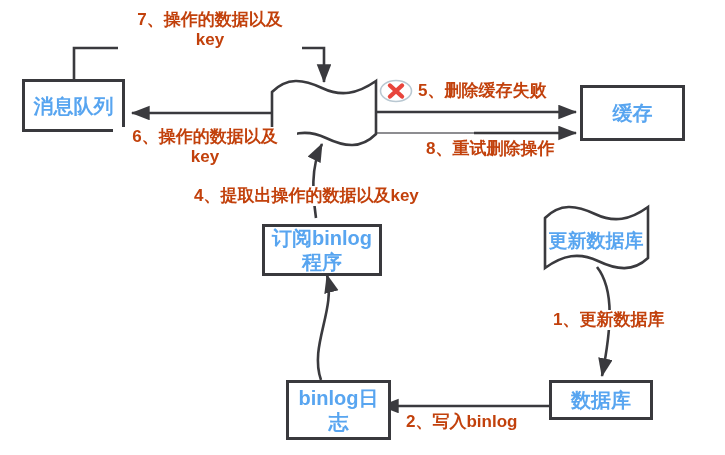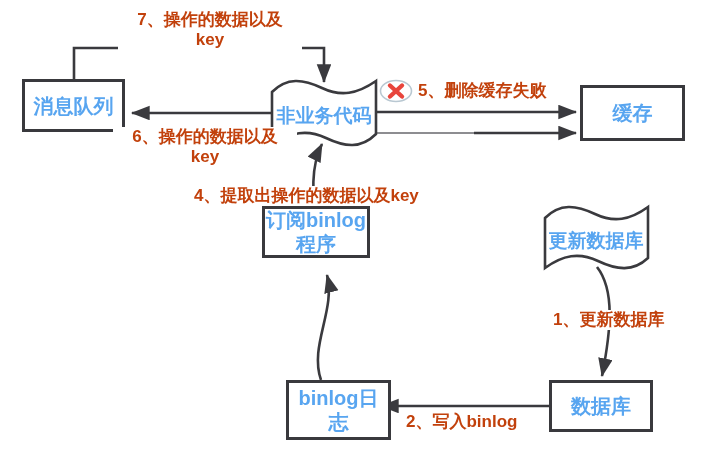--- a/index.html
+++ b/index.html
@@ -90,50 +90,50 @@
   </svg>
 
   <div class="node" style="left:22px;top:79px;width:103px;height:53px;">
     <span>消息队列</span>
   </div>
 
   <div class="node" style="left:580px;top:85px;width:105px;height:56px;">
     <span>缓存</span>
   </div>
 
-  <div class="node" style="left:262px;top:206px;width:108px;height:52px;">
+  <div class="node" style="left:262px;top:224px;width:120px;height:52px;">
     <span>订阅binlog</span>
     <span>程序</span>
   </div>
 
   <div class="node" style="left:270px;top:380px;width:105px;height:60px;margin-left:16px;">
     <span>binlog日</span>
     <span>志</span>
   </div>
 
-  <div class="node" style="left:549px;top:380px;width:104px;height:52px;">
+  <div class="node" style="left:549px;top:380px;width:104px;height:40px;">
     <span>数据库</span>
   </div>
 
-  <div class="flag-label" style="left:272px;top:103px;width:104px;">非业务代码</div>
 
   <div class="flag-label" style="left:544px;top:228px;width:104px;">更新数据库</div>
 
   <div class="elabel" style="left:118px;top:10px;width:180px;">
     <div>7、操作的数据以及</div>
     <div>key</div>
   </div>
 
   <div class="elabel" style="left:113px;top:127px;width:180px;">
     <div>6、操作的数据以及</div>
     <div>key</div>
   </div>
 
   <div class="elabel" style="left:416px;top:81px;">5、删除缓存失败</div>
 
+  <div class="elabel" style="left:424px;top:139px;">8、重试删除操作</div>
 
   <div class="elabel" style="left:192px;top:186px;">4、提取出操作的数据以及key</div>
 
 
   <div class="elabel" style="left:404px;top:412px;">2、写入binlog</div>
 
   <div class="elabel" style="left:551px;top:310px;">1、更新数据库</div>
 
 </div>
 

